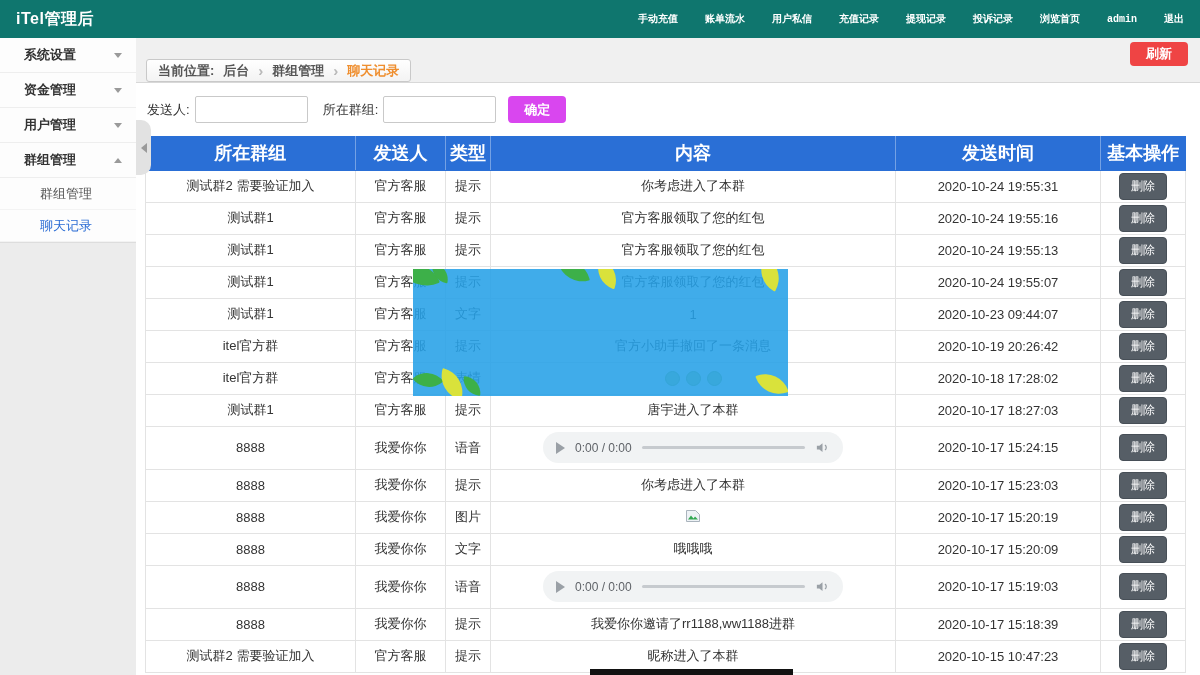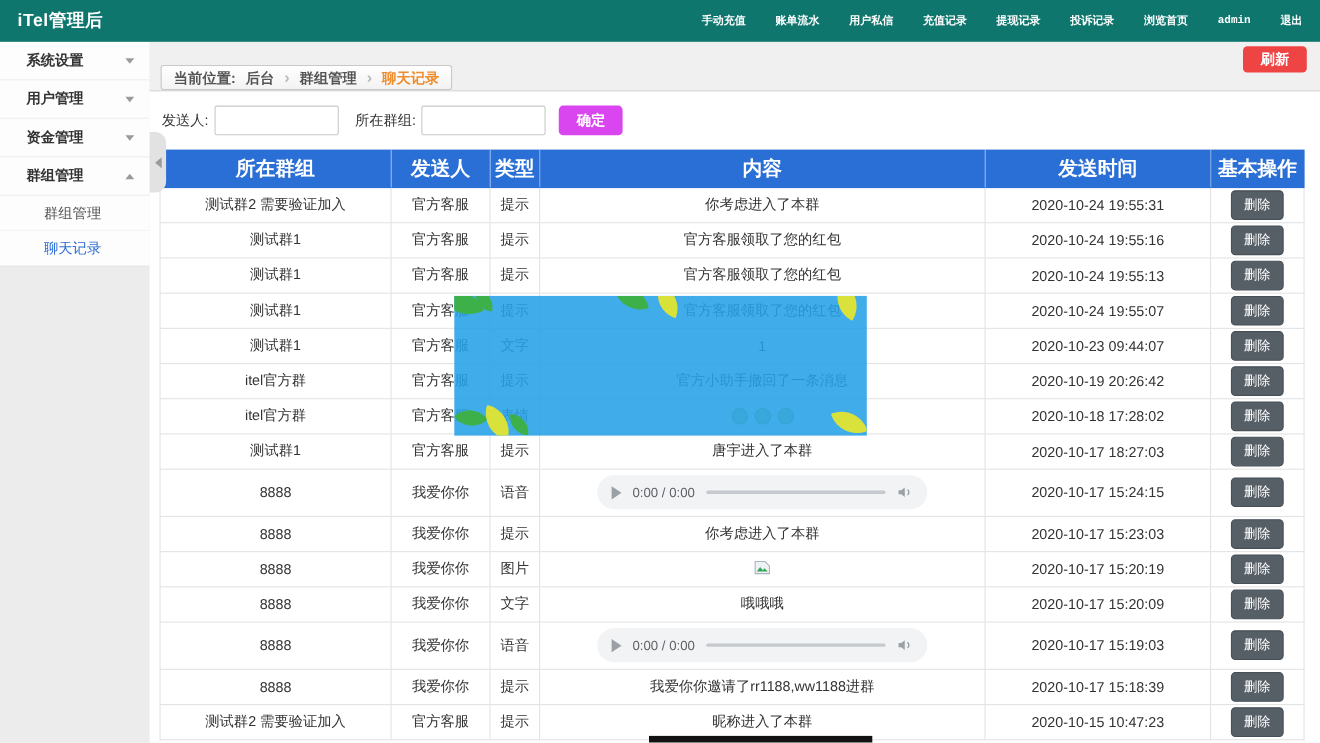--- a/index.html
+++ b/index.html
@@ -89,25 +89,25 @@
     </div>
 </div>
 
 <div class="sidebar">
   <div class="menu">
       <div class="menu-item">
         <span>系统设置</span>
         <span class="caret-down"></span>
       </div>
       <div class="menu-item">
+        <span>资金管理</span>
+        <span class="caret-down"></span>
+      </div>
+      <div class="menu-item">
         <span>用户管理</span>
-        <span class="caret-down"></span>
-      </div>
-      <div class="menu-item">
-        <span>资金管理</span>
         <span class="caret-down"></span>
       </div>
       <div class="menu-item">
         <span>群组管理</span>
         <span class="caret-up"></span>
       </div>
       <div class="submenu-item">群组管理</div>
       <div class="submenu-item active">聊天记录</div>
     </div>
 </div>

